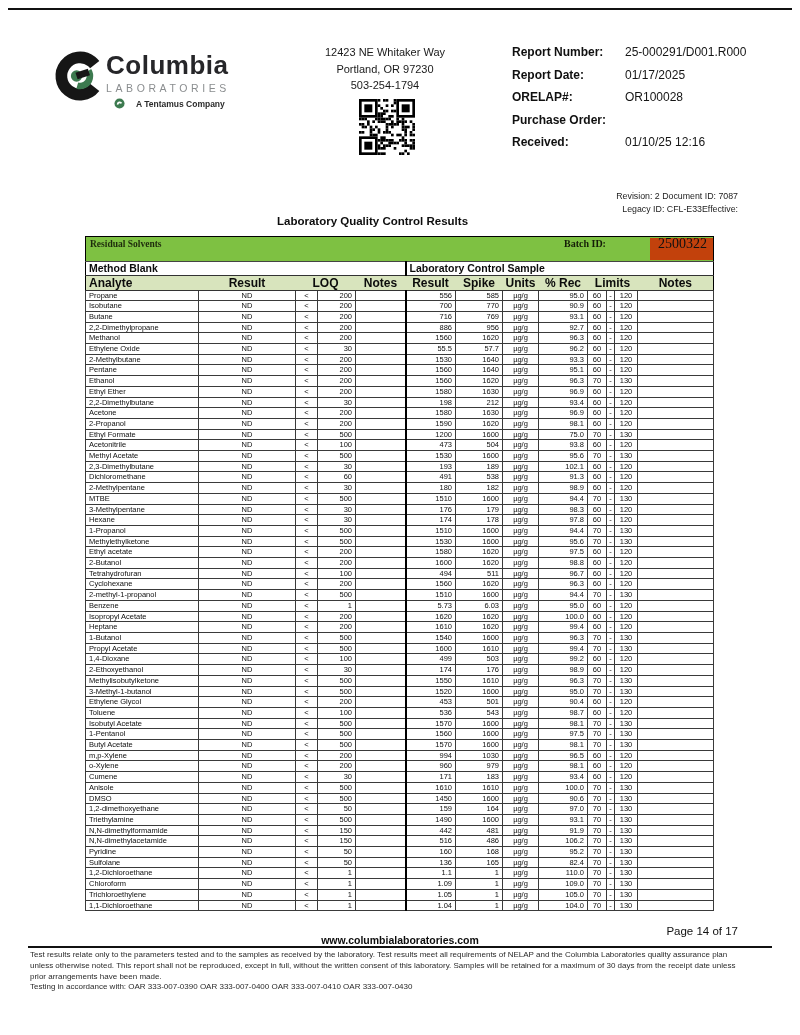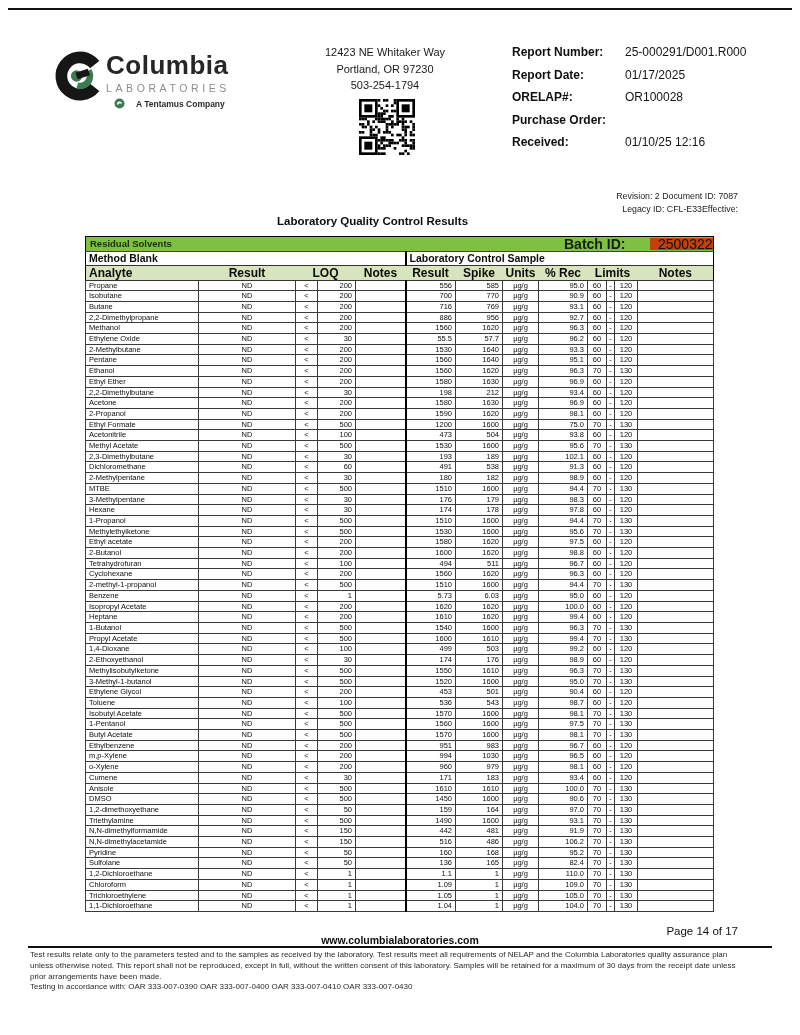--- a/index.html
+++ b/index.html
@@ -34,25 +34,25 @@
   .doc-title { position:absolute; left:85px; top:215px; width:575px; text-align:center;
                font-weight:bold; font-size:11.5px; color:#0d0d0d; }
 
   
   .qc-table-wrap { position:absolute; left:85px; top:236px; width:630px; }
   table.qc { border-collapse:collapse; table-layout:fixed; width:628px;
              border:1.5px solid #000; }
   table.qc td, table.qc th { overflow:hidden; white-space:nowrap; }
 
   tr.greenbar td { background:var(--green); height:14px; border-bottom:1px solid #444; padding:0; }
-  .greenbar-inner { position:relative; height:14px; }
+  .greenbar-inner { position:relative; height:24px;font-family:Liberation Serif, serif; }
   .greenbar-inner .sec-label { position:absolute; left:4px; top:0; line-height:14px;
       font-weight:bold; font-size:9.5px; color:#1e2b0c; }
   .greenbar-inner .batch-label { position:absolute; left:478px; top:0; line-height:14px;
-      font-weight:bold; font-size:14px; color:#141d07; }
+      font-weight:bold; font-size:10px; color:#141d07; }
   .greenbar-inner .batch-value { position:absolute; left:564px; top:1px; bottom:1px; width:94px;
       line-height:12px; font-size:14px; color:#111; background:#c2410c; padding-left:8px; }
 
   tr.sections td { background:#fff; font-weight:bold; font-size:10.5px; height:13.5px;
       padding:0 0 0 3px; border-bottom:1px solid #333; color:#0c0c0c; }
   td.thick-l { border-left:2px solid #000 !important; }
 
   tr.colhead th { background:var(--pale); font-weight:bold; font-size:12px; height:11.5px;
       padding:0 2px; border-bottom:1px solid #333; color:#0c0c0c; text-align:center; }
   tr.colhead th.h-analyte { text-align:left; padding-left:3px; }
@@ -965,35 +965,20 @@
             <td class="a-right thick-l">1570</td>
             <td class="a-right">1600</td>
             <td class="a-center">µg/g</td>
             <td class="a-right">98.1</td>
             <td class="a-center">70</td>
             <td class="a-center">-</td>
             <td class="a-center">130</td>
             <td class="a-center"></td>
           </tr>
           <tr>
-            <td class="a-left">Ethylbenzene</td>
-            <td class="a-center">ND</td>
-            <td class="a-center">&lt;</td>
-            <td class="a-right">200</td>
-            <td class="a-center"></td>
-            <td class="a-right thick-l">951</td>
-            <td class="a-right">983</td>
-            <td class="a-center">µg/g</td>
-            <td class="a-right">96.7</td>
-            <td class="a-center">60</td>
-            <td class="a-center">-</td>
-            <td class="a-center">120</td>
-            <td class="a-center"></td>
-          </tr>
-          <tr>
             <td class="a-left">m,p-Xylene</td>
             <td class="a-center">ND</td>
             <td class="a-center">&lt;</td>
             <td class="a-right">200</td>
             <td class="a-center"></td>
             <td class="a-right thick-l">994</td>
             <td class="a-right">1030</td>
             <td class="a-center">µg/g</td>
             <td class="a-right">96.5</td>
             <td class="a-center">60</td>

